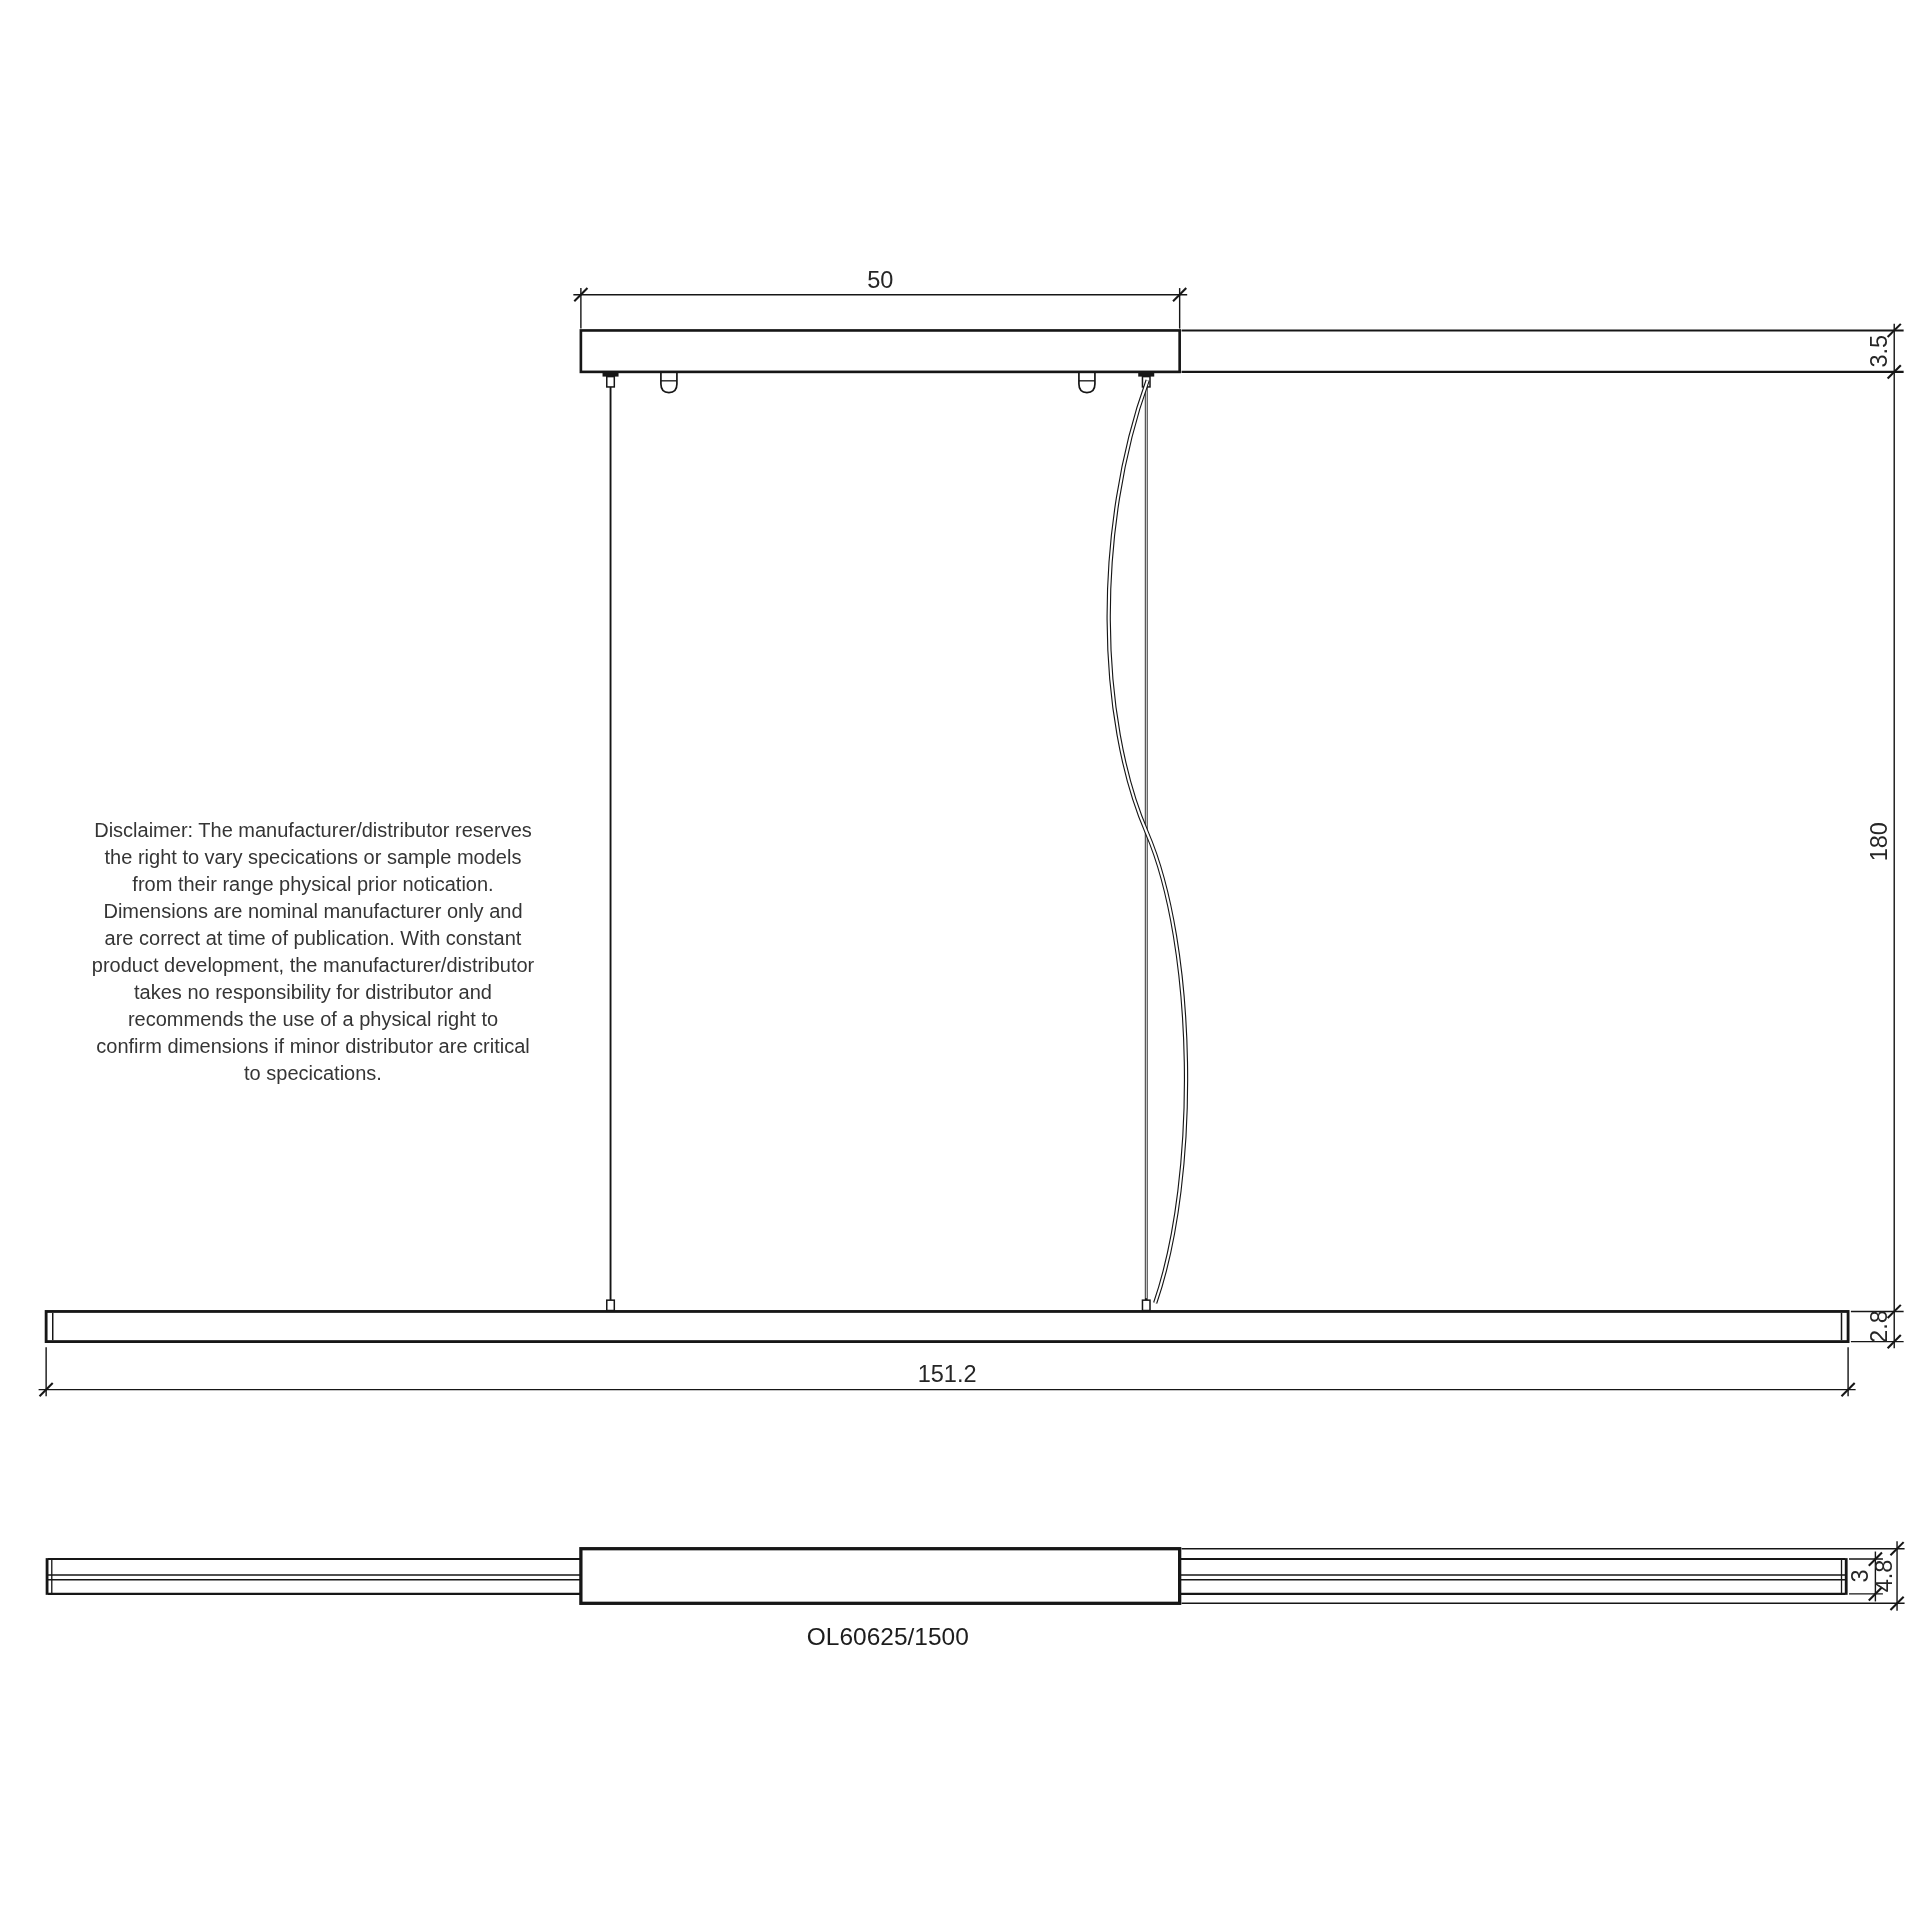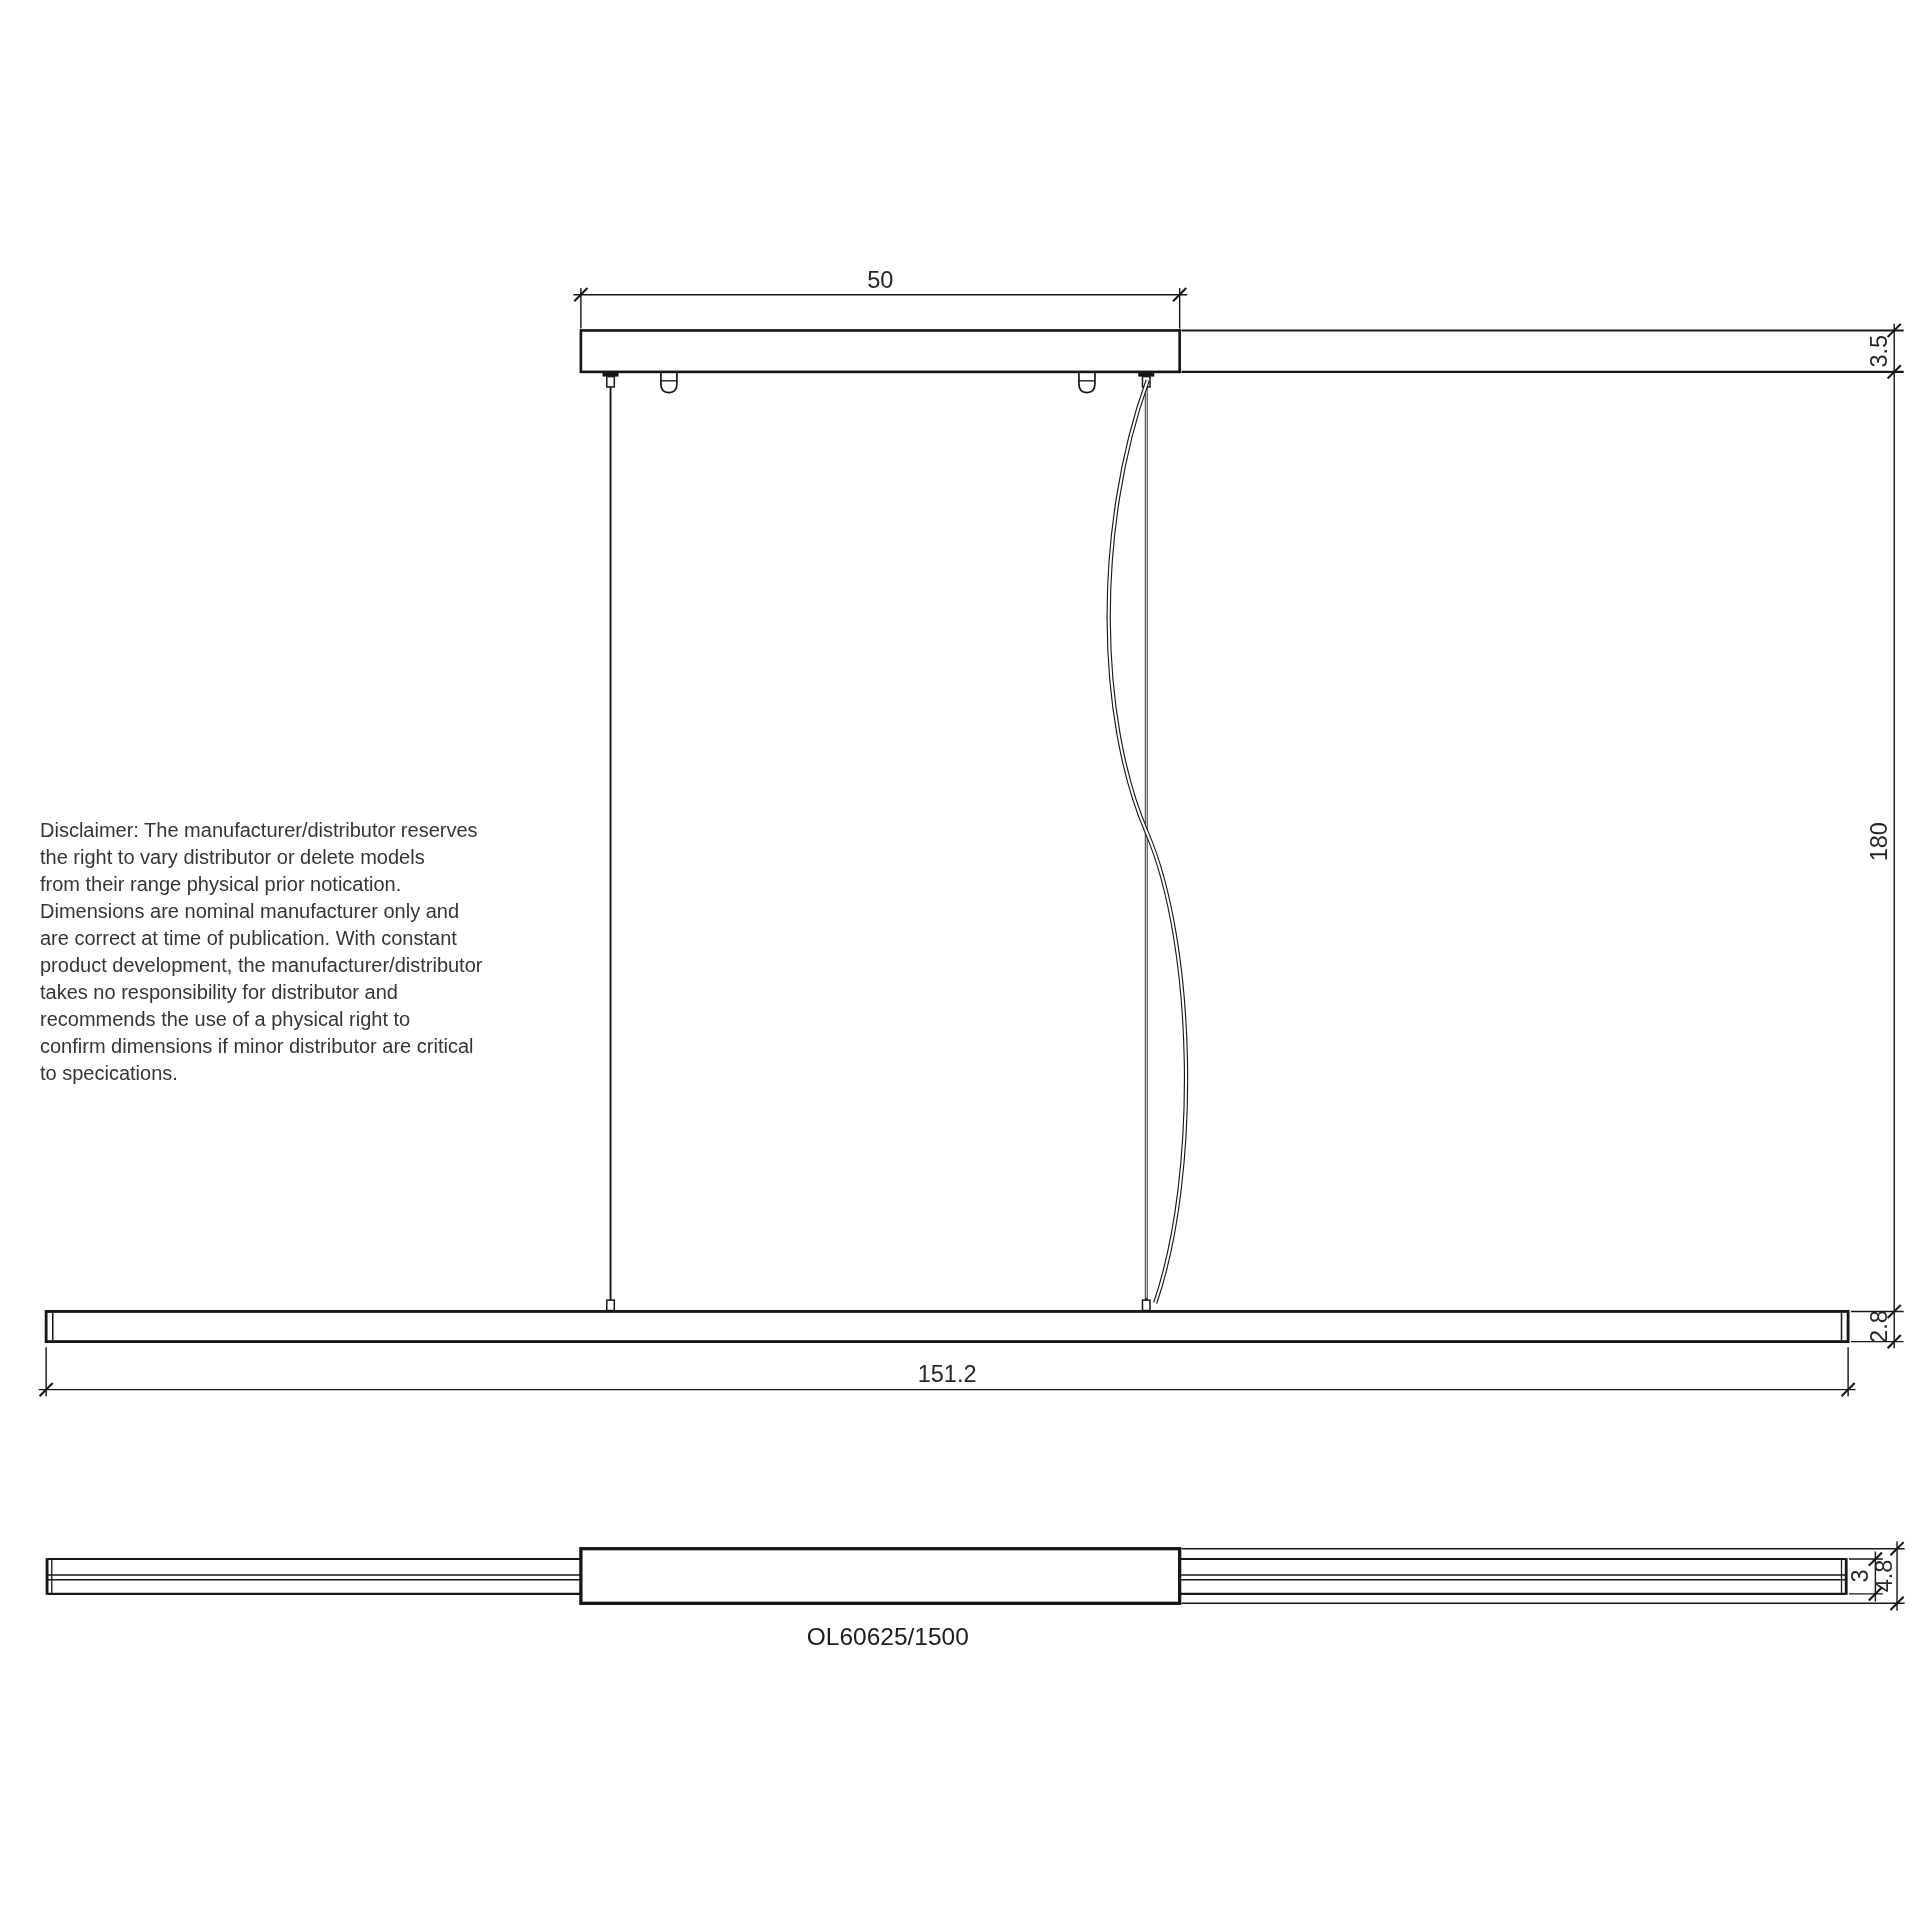--- a/index.html
+++ b/index.html
@@ -1,17 +1,17 @@
 <!DOCTYPE html>
 <html style="font-size:15px"><head>
 <meta charset="utf-8">
 <style>
   html,body{margin:0;padding:0;background:#fff;}
   #page{position:relative;width:1930px;height:1730px;background:#ffffff;overflow:hidden;
-        font-family:"Liberation Sans",sans-serif;}
+        font-family:"Liberation Sans",sans-serif;text-align:center;}
   
   #logo{position:absolute;left:53px;top:637px;width:301px;height:151px;}
   #logo .word{font-family:"Liberation Serif",serif;font-size:104px;line-height:1;
               letter-spacing:0px;color:#2d2a28;white-space:nowrap;}
   #logo .word .o{color:#f2a340;}
   #logo .cone{position:absolute;left:141px;top:10.4px;width:77px;height:34px;
               background:linear-gradient(180deg,#fbd9a3 0%,#f6b054 55%,#ef9312 100%);
               clip-path:polygon(0 0,100% 0,52% 100%);}
   #logo .conedot{position:absolute;left:173px;top:24.5px;width:10.4px;height:10.4px;border-radius:50%;
               background:#1c1a18;}
@@ -132,21 +132,21 @@
       <text class="dim" x="2010" y="1674" text-anchor="middle" transform="rotate(-90 2010 1674)">4.8</text>
     </g>
 
     <text class="model" x="943" y="1747" text-anchor="middle">OL60625/1500</text>
     <text class="version" x="1973" y="2021" text-anchor="middle">V202306</text>
   </svg>
 
 
   <div id="disclaimer">
     <div>Disclaimer: The manufacturer/distributor reserves</div>
-    <div>the right to vary distributor or delete models</div>
+    <div>the right to vary specications or sample models</div>
     <div>from their range physical prior notication.</div>
     <div>Dimensions are nominal manufacturer only and</div>
     <div>are correct at time of publication. With constant</div>
     <div>product development, the manufacturer/distributor</div>
     <div>takes no responsibility for distributor and</div>
     <div>recommends the use of a physical right to</div>
     <div>confirm dimensions if minor distributor are critical</div>
     <div>to specications.</div>
   </div>
 

